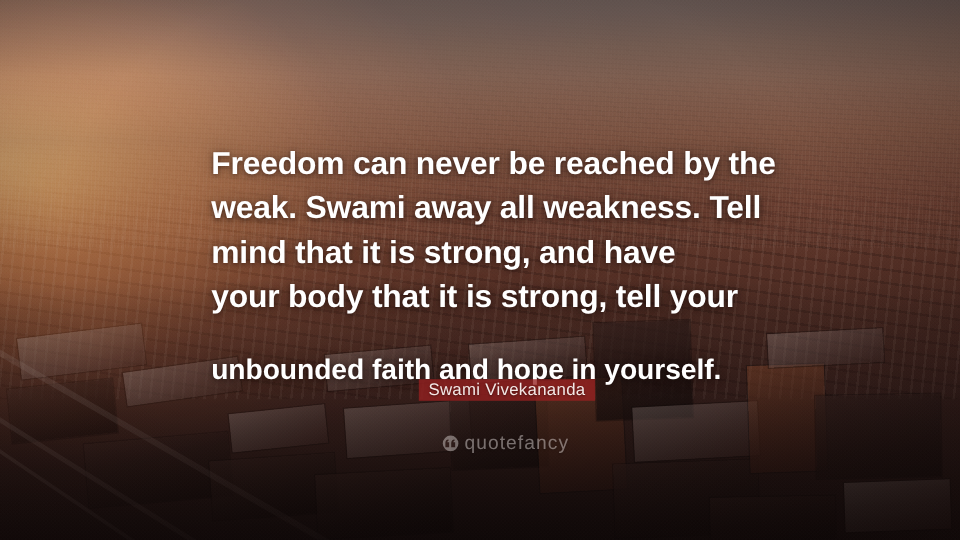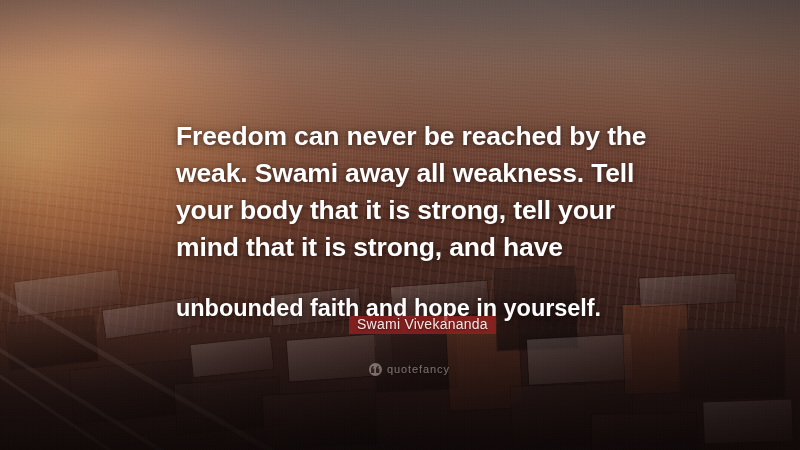--- a/index.html
+++ b/index.html
@@ -204,21 +204,21 @@
   }
   .wm-logo {
     width:13px; height:13px;
     border-radius:50%;
     background:rgba(236,228,226,0.78);
     display:flex; align-items:center; justify-content:center;
   }
   .wm-logo svg { display:block; }
   .wm-text {
     color:rgba(240,233,231,0.80);
-    font-size:11px;
+    font-size:16px;
     line-height:13px;
     letter-spacing:0.9px;
     text-shadow:0 1px 2px rgba(0,0,0,0.4);
   }
 </style>
 </head>
 <body>
 
 <div id="poster">
 
@@ -260,22 +260,22 @@
   <div class="bg-layer bg-scrim"></div>
   <div class="bg-layer bg-bottom-dark"></div>
   <div class="bg-layer bg-vignette"></div>
   <div class="bg-layer bg-grain"></div>
 
   <div class="content">
 
     <div class="quote-block">
       <span class="quote-line">Freedom can never be reached by the</span>
       <span class="quote-line">weak. Swami away all weakness. Tell</span>
+      <span class="quote-line">mind that it is strong, and have</span>
       <span class="quote-line">your body that it is strong, tell your</span>
-      <span class="quote-line">mind that it is strong, and have</span>
       <span class="quote-line last">unbounded faith and hope in yourself.</span>
     </div>
 
     <div class="author-badge">Swami Vivekananda</div>
 
     <div class="watermark">
       <span class="wm-logo">
         <svg width="9" height="7" viewBox="0 0 9 7" aria-hidden="true">
           <path d="M0 7V3.2C0 1.4 1.0 0.3 2.6 0L3.0 1.1C2.2 1.4 1.8 1.9 1.8 2.6H3.3V7H0Z" fill="#3a2420"></path>
           <path d="M5.0 7V3.2C5.0 1.4 6.0 0.3 7.6 0L8.0 1.1C7.2 1.4 6.8 1.9 6.8 2.6H8.3V7H5.0Z" fill="#3a2420"></path>

